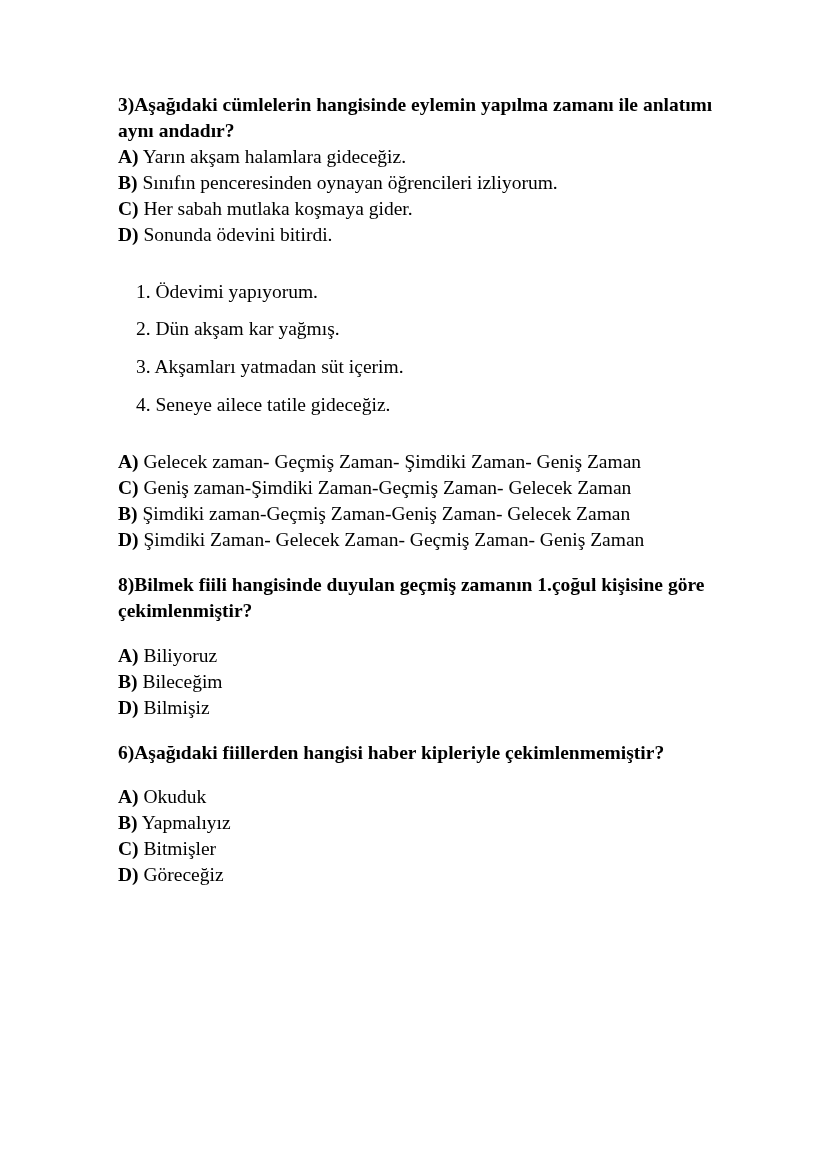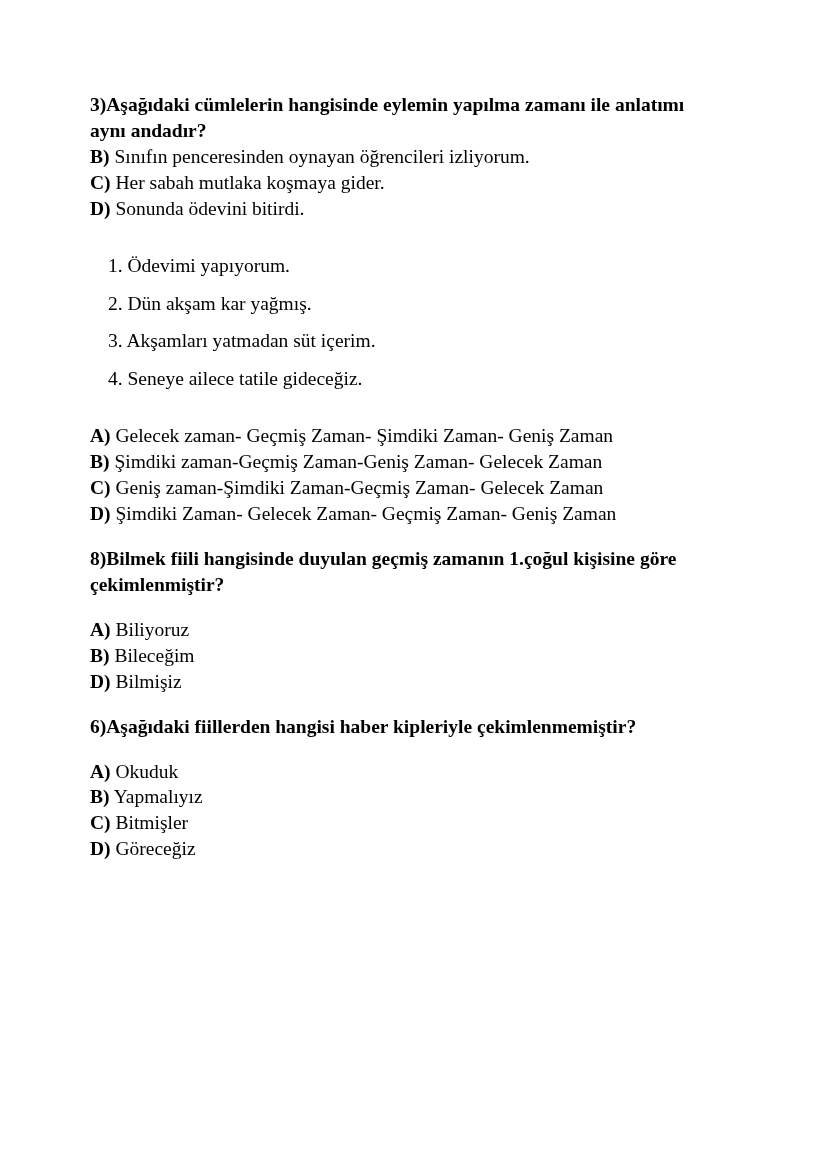--- a/index.html
+++ b/index.html
@@ -11,21 +11,21 @@
     height: 1171px;
     background: #ffffff;
     font-family: "Liberation Serif", serif;
     color: #000000;
   }
   .page {
     position: relative;
     width: 828px;
     height: 1171px;
     box-sizing: border-box;
-    padding: 92px 112px 40px 90px;
+    padding: 92px 112px 40px 118px;
   }
   .doc {
     font-size: 19.5px;
     line-height: 1.33;
   }
   .q-block {
     margin: 0;
   }
   .q-stem {
     font-weight: bold;
@@ -46,36 +46,37 @@
     height: 19px;
   }
 </style>
 </head>
 <body>
 
 <div class="page">
   <div class="doc" id="doc-root">
       <div class="q-block">
         <p class="q-stem">3)Aşağıdaki cümlelerin hangisinde eylemin yapılma zamanı ile anlatımı aynı andadır?</p>
+        <p class="opt"><span class="letter">A)</span> <span>Yarın akşam halamlara gideceğiz.</span></p>
         <p class="opt"><span class="letter">B)</span> <span>Sınıfın penceresinden oynayan öğrencileri izliyorum.</span></p>
         <p class="opt"><span class="letter">C)</span> <span>Her sabah mutlaka koşmaya gider.</span></p>
         <p class="opt"><span class="letter">D)</span> <span>Sonunda ödevini bitirdi.</span></p>
       </div>
       <div class="spacer"></div>
       <div class="q-block">
         <p class="list-line">1. Ödevimi yapıyorum.</p>
         <p class="list-line">2. Dün akşam kar yağmış.</p>
         <p class="list-line">3. Akşamları yatmadan süt içerim.</p>
         <p class="list-line">4. Seneye ailece tatile gideceğiz.</p>
       </div>
       <div class="spacer"></div>
       <div class="q-block">
         <p class="opt"><span class="letter">A)</span> <span>Gelecek zaman- Geçmiş Zaman- Şimdiki Zaman- Geniş Zaman</span></p>
+        <p class="opt"><span class="letter">C)</span> <span>Geniş zaman-Şimdiki Zaman-Geçmiş Zaman- Gelecek Zaman</span></p>
         <p class="opt"><span class="letter">B)</span> <span>Şimdiki zaman-Geçmiş Zaman-Geniş Zaman- Gelecek Zaman</span></p>
-        <p class="opt"><span class="letter">C)</span> <span>Geniş zaman-Şimdiki Zaman-Geçmiş Zaman- Gelecek Zaman</span></p>
         <p class="opt"><span class="letter">D)</span> <span>Şimdiki Zaman- Gelecek Zaman- Geçmiş Zaman- Geniş Zaman</span></p>
       </div>
       <div class="spacer"></div>
       <div class="q-block">
         <p class="q-stem">8)Bilmek fiili hangisinde duyulan geçmiş zamanın 1.çoğul kişisine göre çekimlenmiştir?</p>
         <div class="spacer"></div>
         <p class="opt"><span class="letter">A)</span> <span>Biliyoruz</span></p>
         <p class="opt"><span class="letter">B)</span> <span>Bileceğim</span></p>
         <p class="opt"><span class="letter">D)</span> <span>Bilmişiz</span></p>
       </div>

